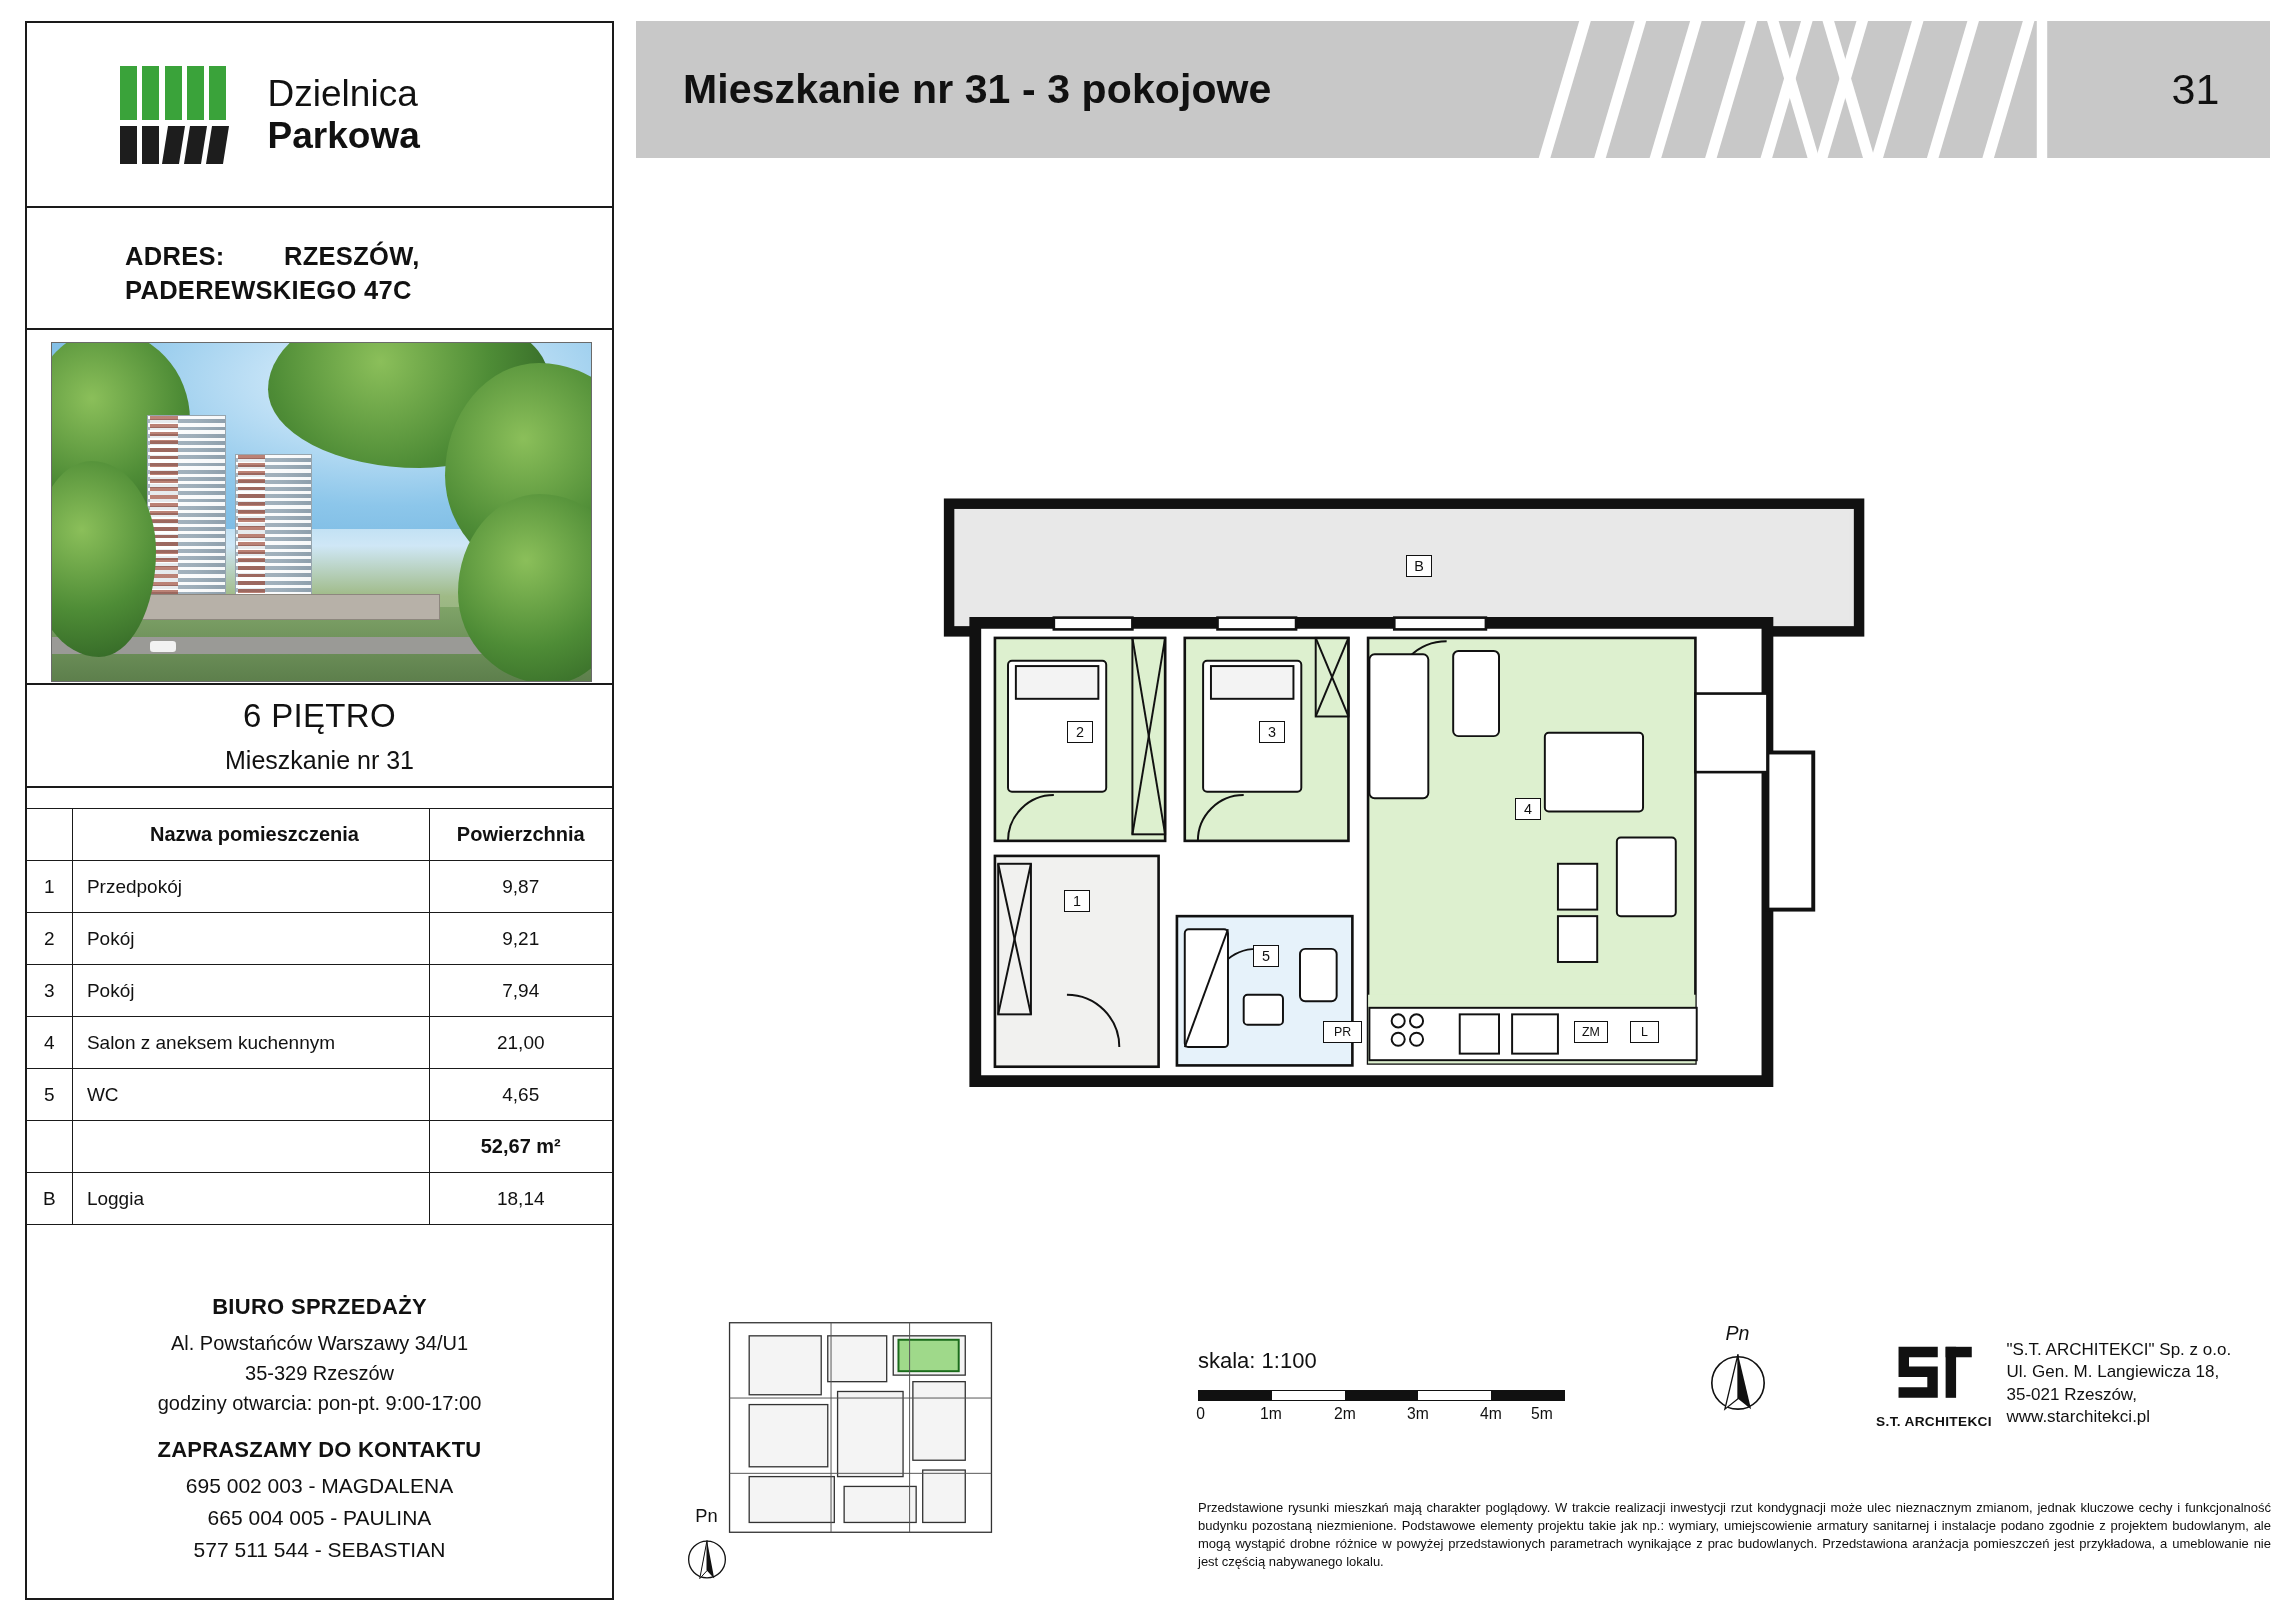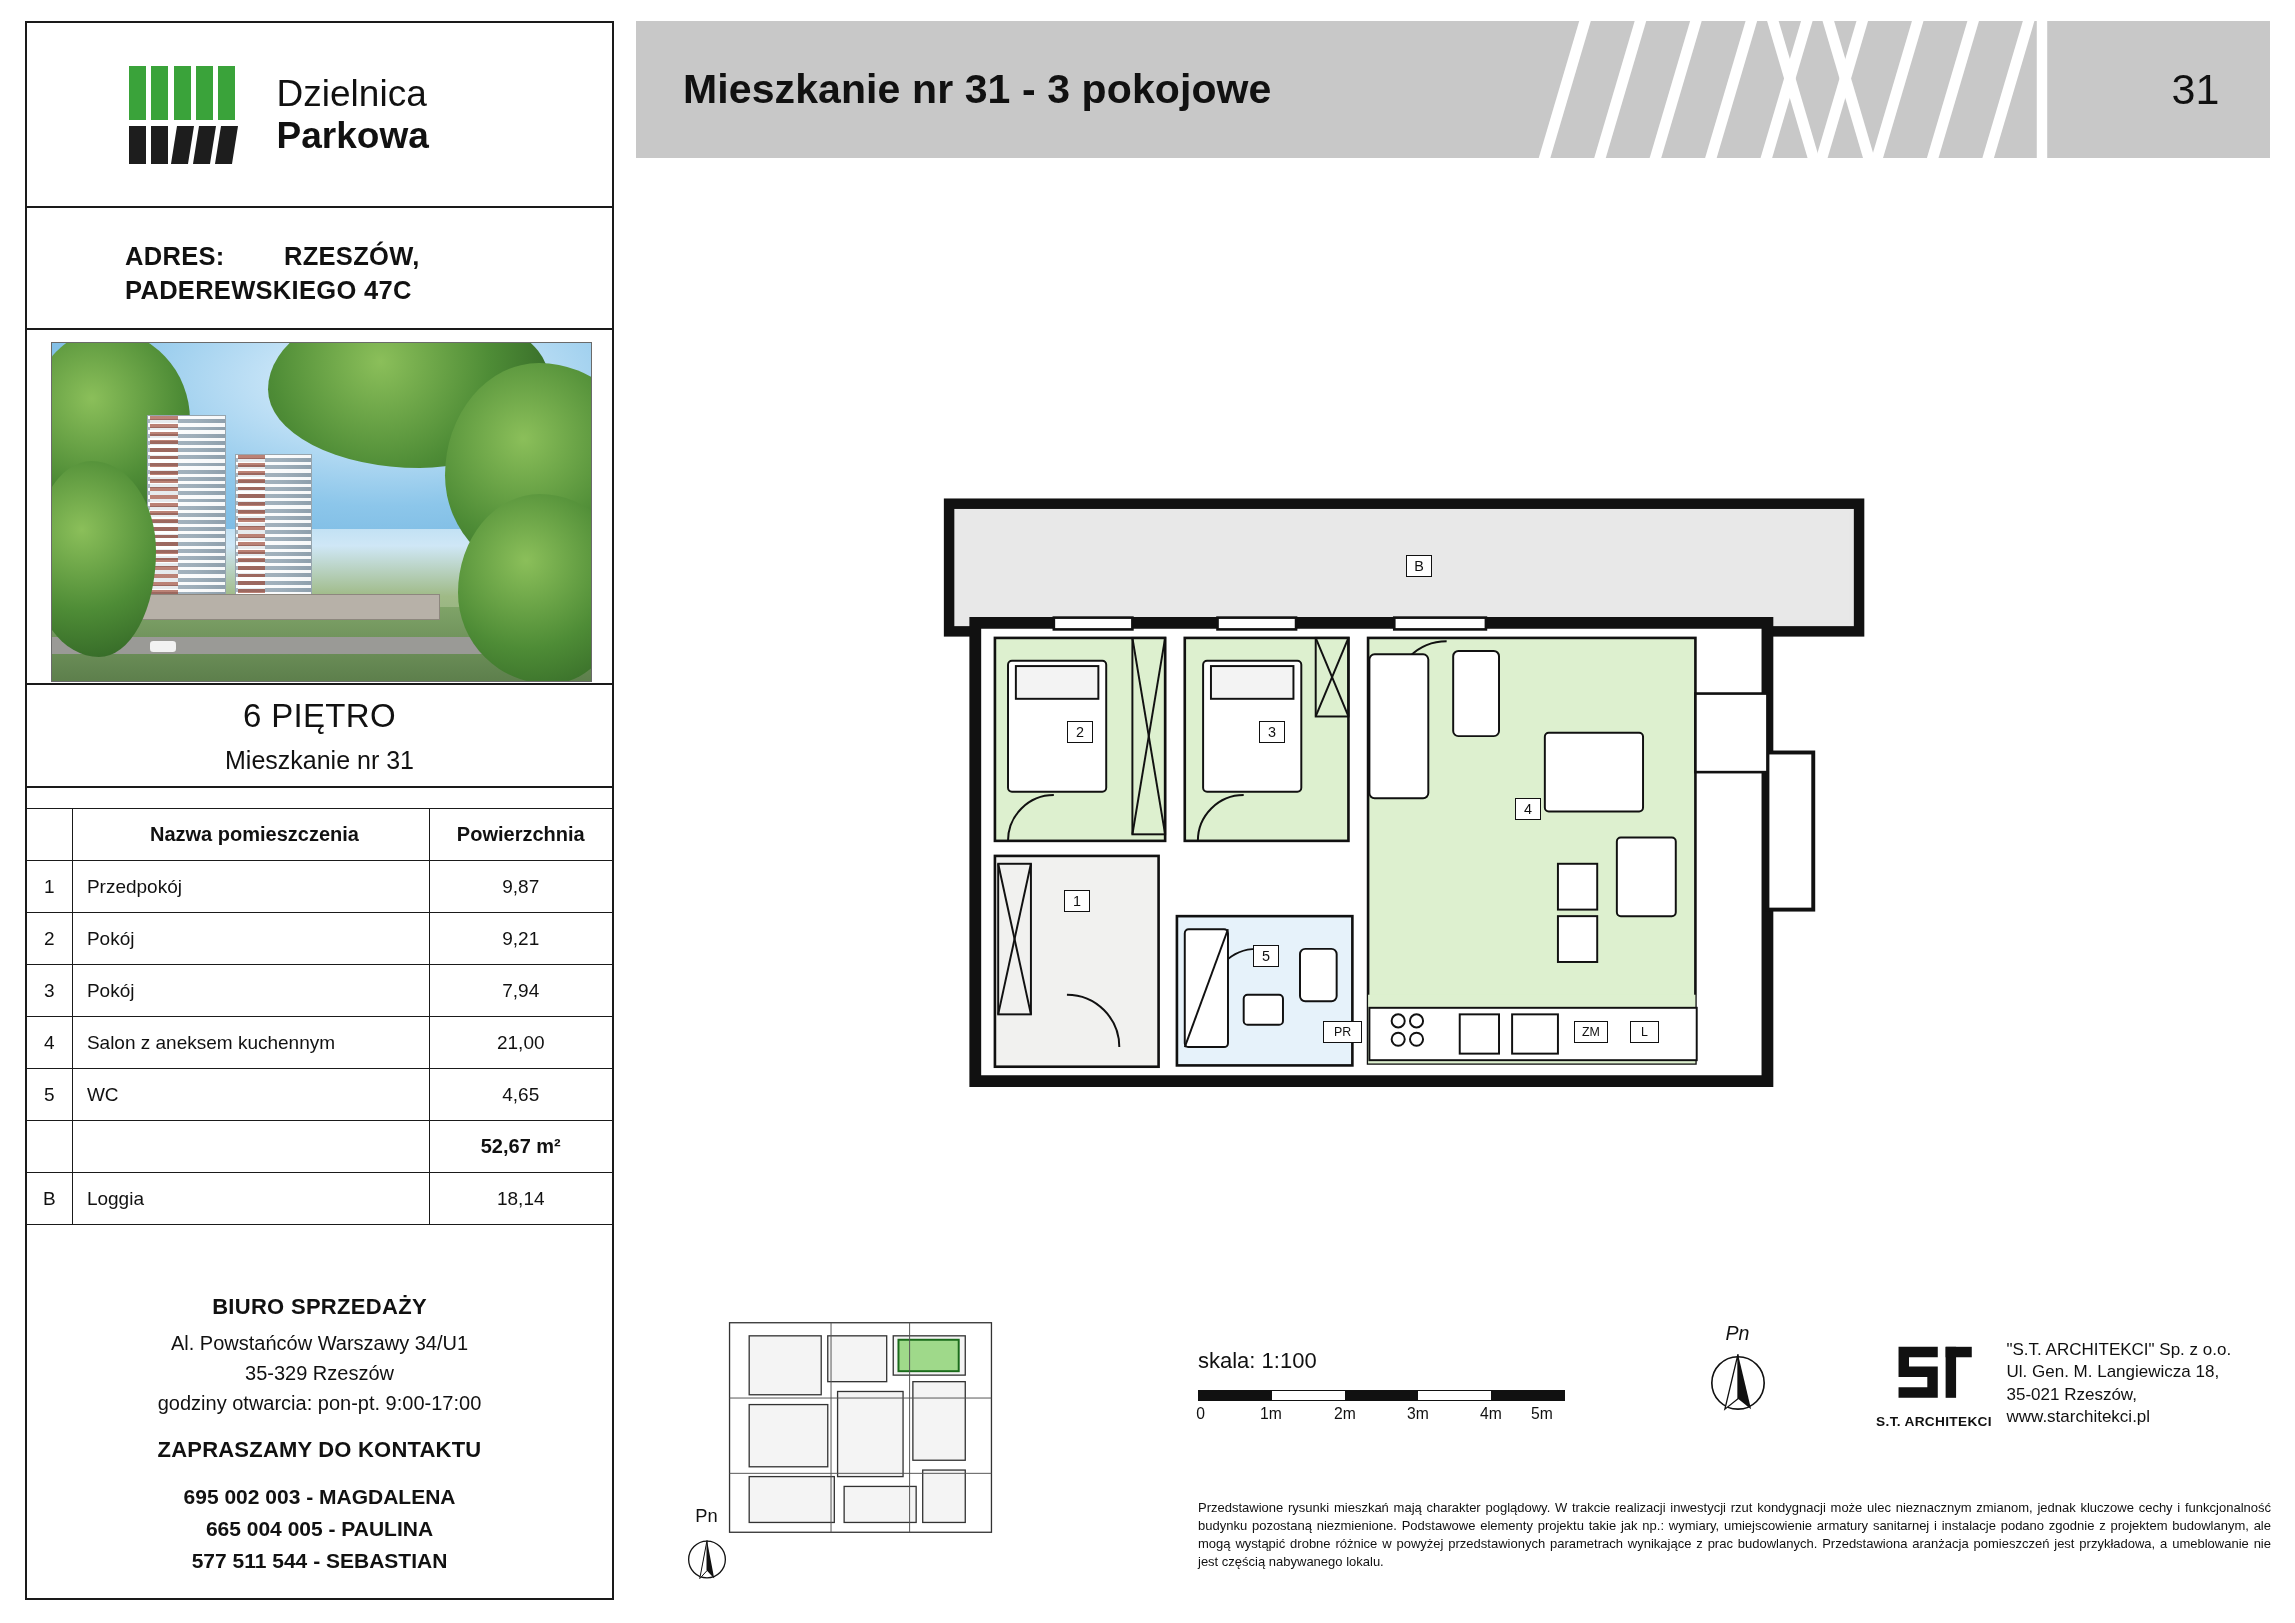--- a/index.html
+++ b/index.html
@@ -18,21 +18,21 @@
   #left-panel {
     position: absolute;
     left: 25px; top: 21px;
     width: 589px; height: 1579px;
     border: 2px solid #1a1a1a;
     background: #fff;
   }
 
   
   #logo-row {
-    position: absolute; left: 17px; top: 26px;
+    position: absolute; left: 8px; top: 26px;
     width: 100%; height: 131px;
     display: flex; align-items: center;
   }
   #logo-mark {
     margin-left: 85px;
     width: 124px; height: 98px;
     position: relative;
   }
   .bar { position: absolute; background: #3aa33a; }
   .bar.dark { background: #1d1d1d; }
@@ -136,21 +136,21 @@
   #room-table tr.total .c-idx { border-bottom: 1.3px solid #1a1a1a; }
 
   
   #contact {
     position: absolute; left: 0; top: 1267px; width: 100%;
     text-align: center; font-size: 20px; line-height: 1.5;
   }
   #contact .title { font-weight: 700; font-size: 22px; letter-spacing: 0.3px; }
   #contact .lines { margin-top: 5.2px; }
   #contact .invite { margin-top: 15px; font-weight: 700; font-size: 22px; letter-spacing: 0.2px; }
-  #contact .phones { margin-top: 15px; font-weight: 700; font-size: 21px; line-height: 1.52; }
+  #contact .phones { margin-top: 4px; font-weight: 400; font-size: 21px; line-height: 1.52; }
   #contact .web { margin-top: 6.5px; font-weight: 700; font-size: 21px; }
 
   
   #header-bar {
     position: absolute; left: 636px; top: 21px;
     width: 1634px; height: 137px;
     background: #c8c8c8;
     display: flex; align-items: center;
   }
   #header-title {

